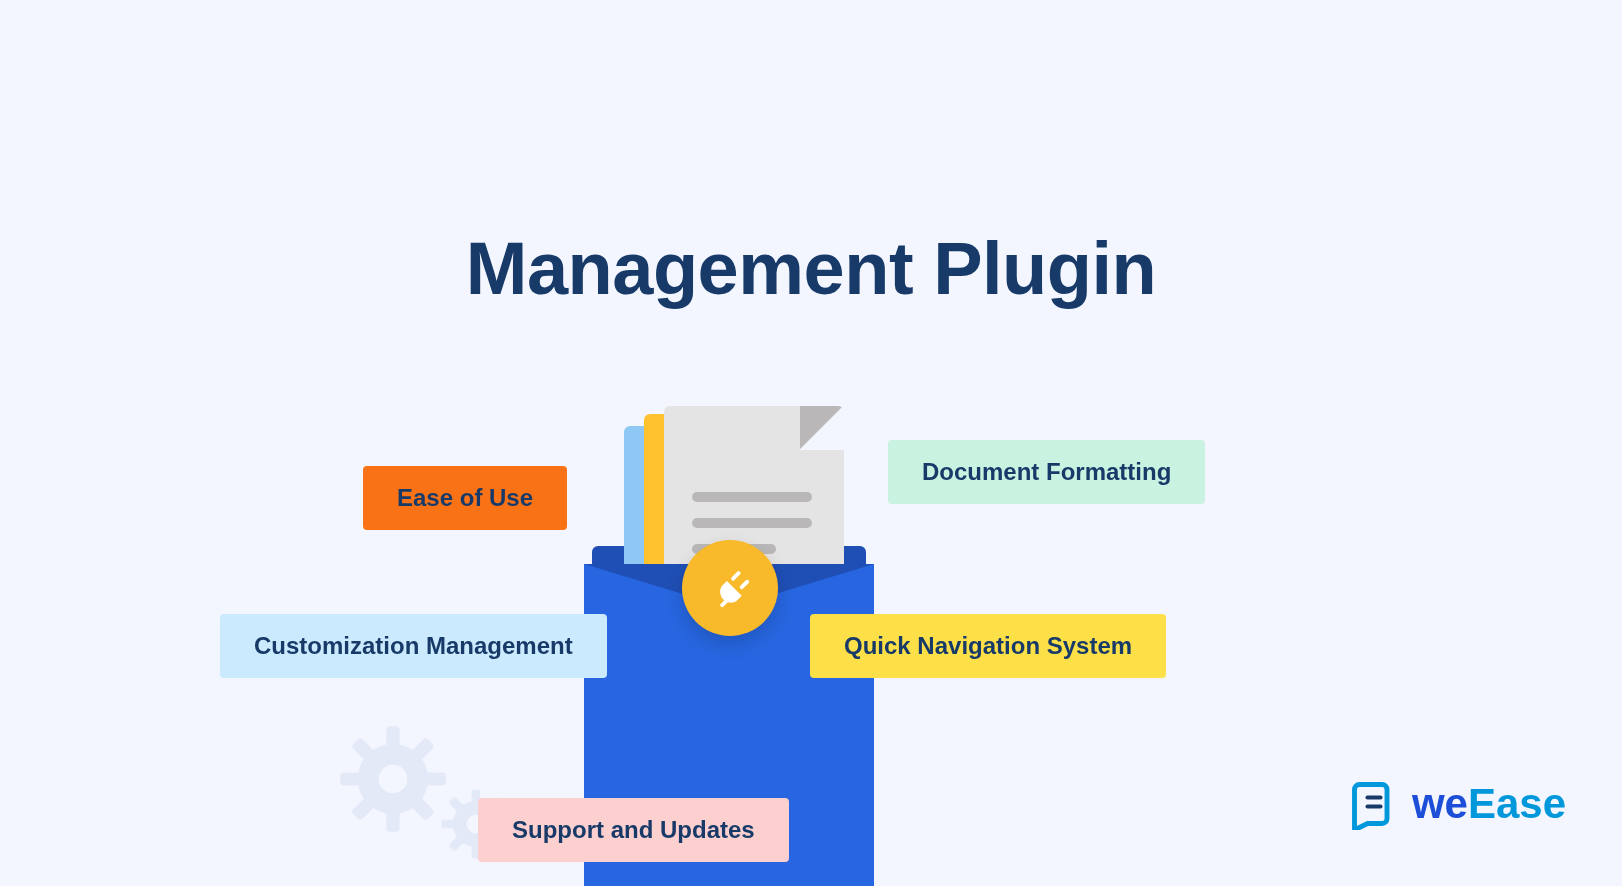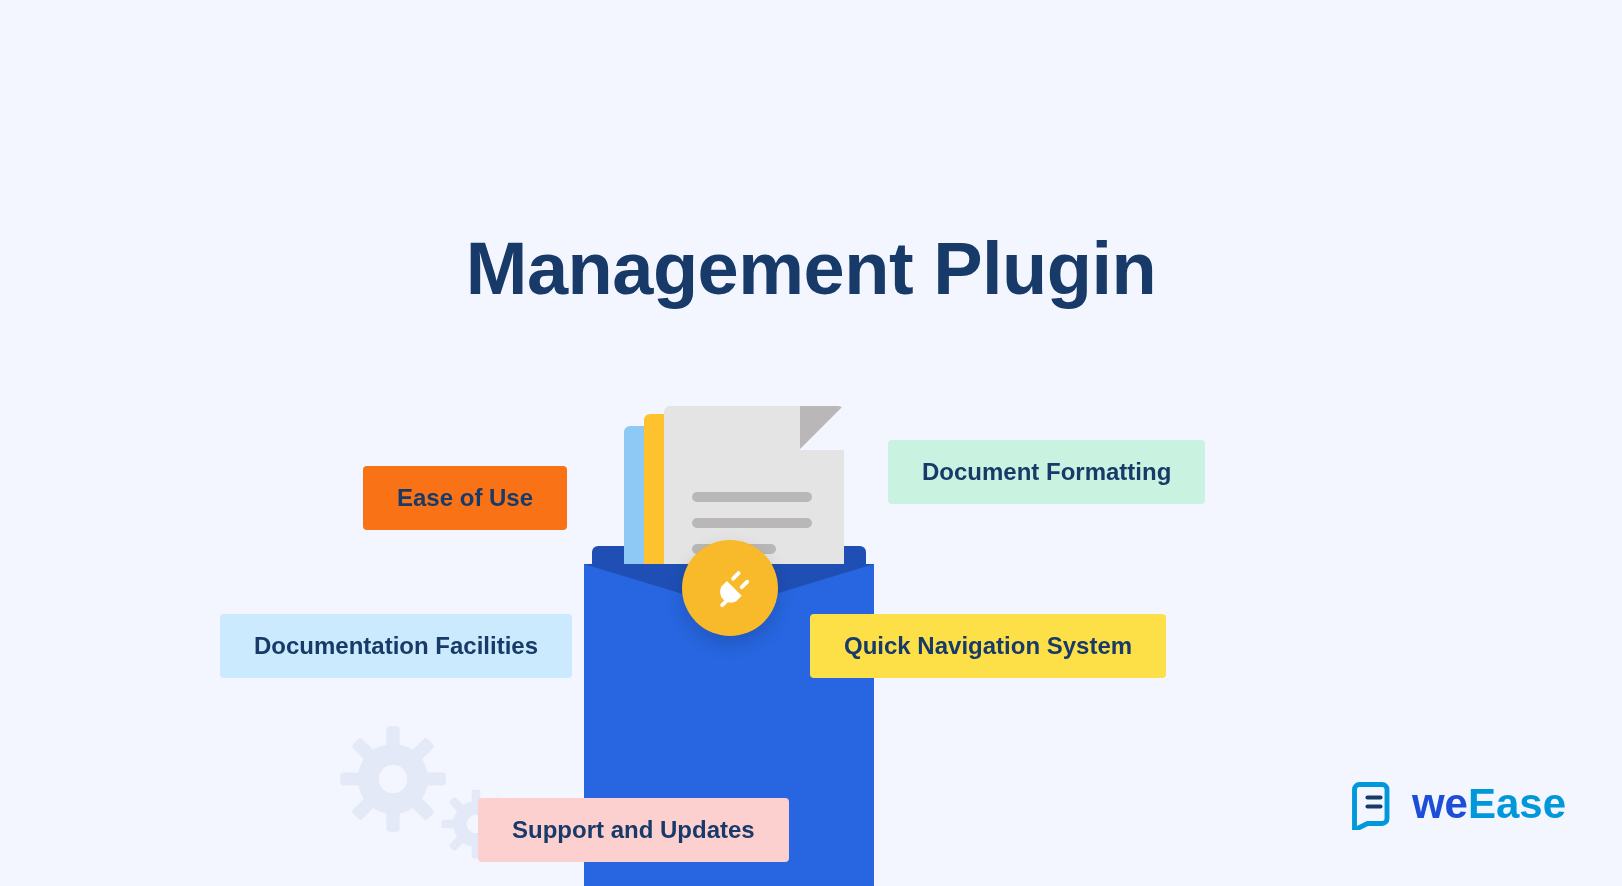--- a/index.html
+++ b/index.html
@@ -208,21 +208,21 @@
         <path d="M22 54 L32 44"></path>
         <path d="M21 30 A14 14 0 0 0 40 49 L47 42 L28 23 Z" fill="#ffffff" stroke="none"></path>
         <line x1="36" y1="20" x2="43" y2="13"></line>
         <line x1="47" y1="31" x2="54" y2="24"></line>
       </g>
     </svg>
   </div>
 </div>
 
 <div class="pill pill-ease">Ease of Use</div>
-<div class="pill pill-custom">Documentation Facilities</div>
+<div class="pill pill-custom">Customization Management</div>
 <div class="pill pill-support">Support and Updates</div>
 <div class="pill pill-docformat">Document Formatting</div>
 <div class="pill pill-quicknav">Quick Navigation System</div>
 
 <div class="logo">
   <svg width="52" height="52" viewBox="0 0 64 64">
     <path d="M14 8 h28 a6 6 0 0 1 6 6 v36 a6 6 0 0 1 -6 6 h-18 l-16 8 v-50 a6 6 0 0 1 6 -6 z" fill="none" stroke="#0098da" stroke-width="6" stroke-linejoin="round"></path>
     <line x1="24" y1="24" x2="40" y2="24" stroke="#183a69" stroke-width="5" stroke-linecap="round"></line>
     <line x1="24" y1="35" x2="40" y2="35" stroke="#183a69" stroke-width="5" stroke-linecap="round"></line>
   </svg>

